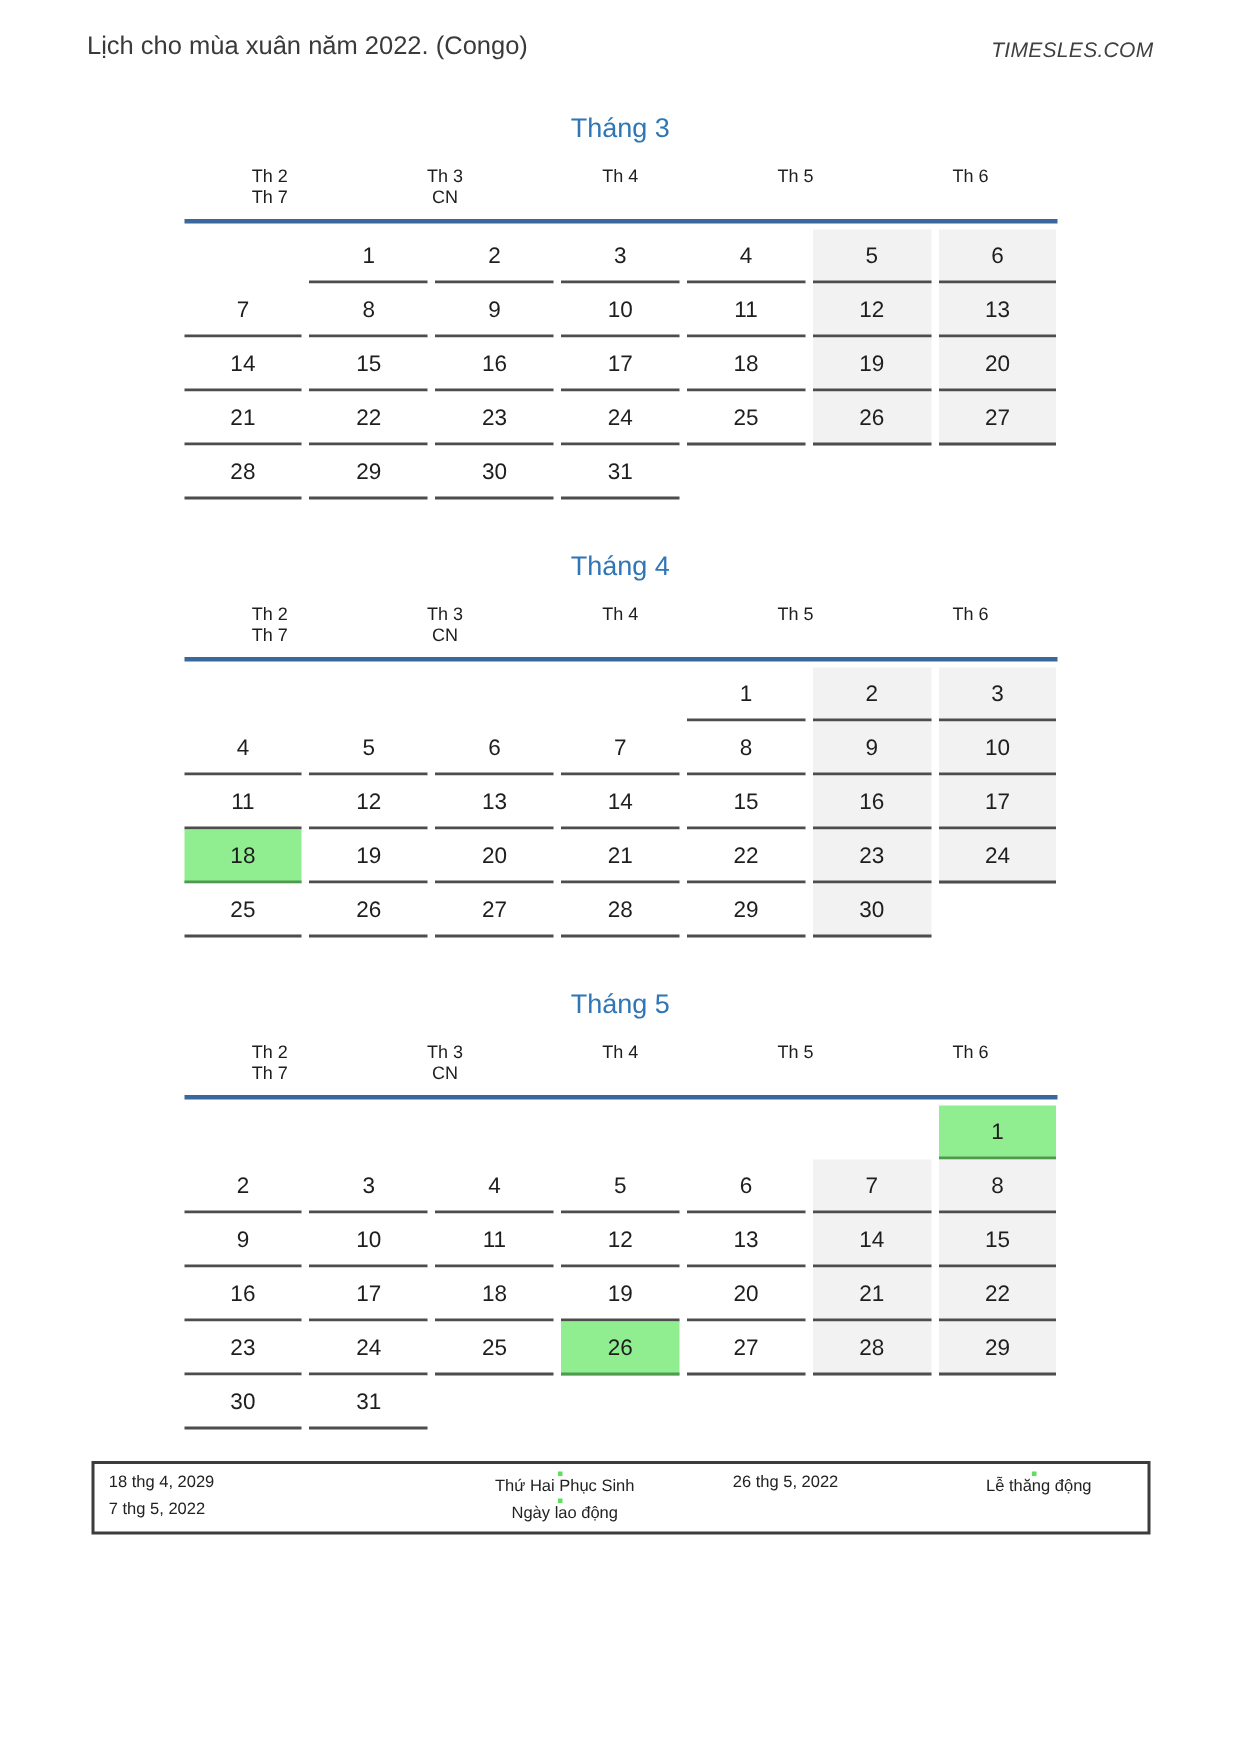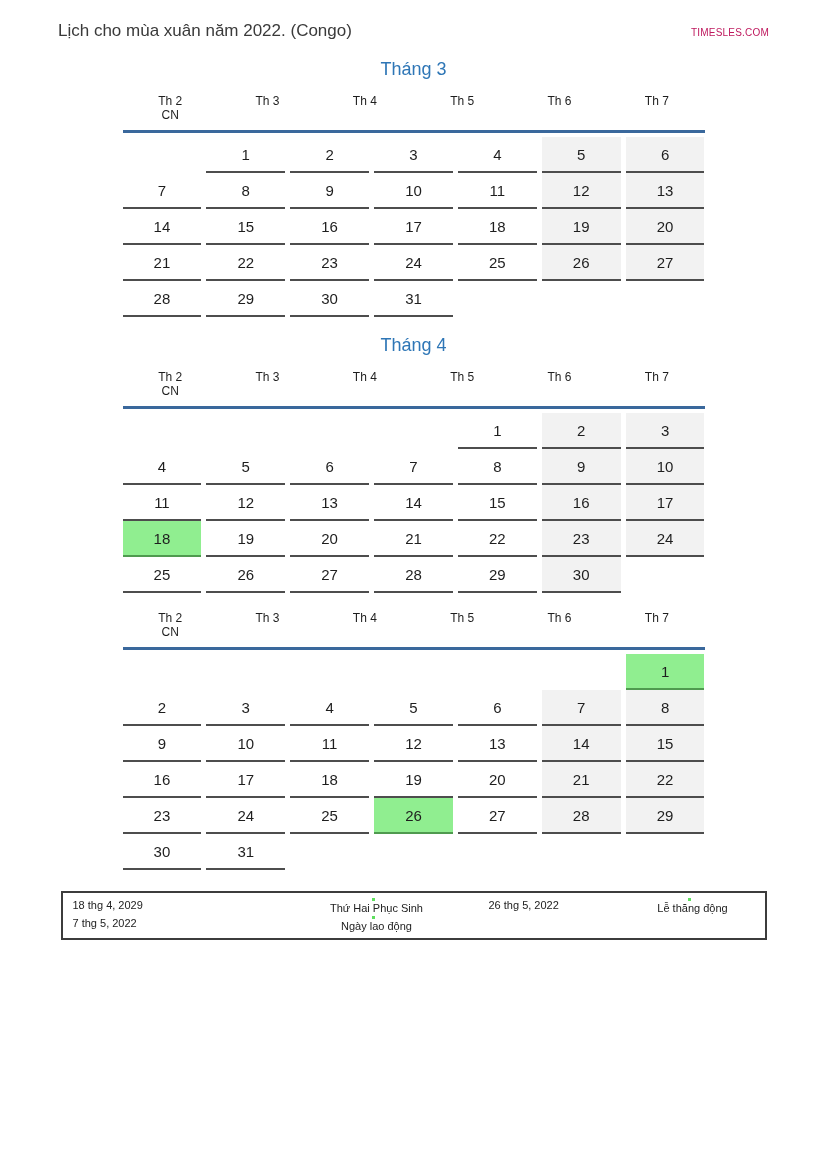--- a/index.html
+++ b/index.html
@@ -7,46 +7,47 @@
   body {
     width: 827px; height: 1169px;
     font-family: "Liberation Sans", sans-serif;
     color: #1e1e1e;
     position: relative;
     overflow: hidden;
   }
   .page-header {
     display: flex;
     justify-content: space-between;
-    align-items: center;
+    align-items: flex-end;
     padding: 21px 58px 0 58px;
   }
   .doc-title {
     font-size: 17px;
     color: #3a3a3a;
   }
   .site-link {
-    font-size: 10px;
-    color: #be185d;
+    font-size: 14px;
+    color: #404040;
     text-decoration: none;
     letter-spacing: 0.2px;
     margin-top: 3px;
+    font-style: italic;
   }
   .months { width: 582px; margin: 0 auto; }
-  .month { margin-top: 18px; }
+  .month { margin-top: 34px; }
   .month:first-child { }
   .month-title {
     text-align: center;
     color: #2e76b6;
     font-size: 18px;
     margin-bottom: 14px;
   }
   .dow-row {
     display: grid;
-    grid-template-columns: repeat(6, 1fr);
+    grid-template-columns: repeat(5, 1fr);
     column-gap: 2px;
     margin-bottom: 8px;
   }
   .dow {
     text-align: center;
     font-size: 12px;
     color: #1e1e1e;
   }
   .header-divider {
     height: 3px;
@@ -210,20 +211,21 @@
         <div class="cell">25</div>
         <div class="cell">26</div>
         <div class="cell">27</div>
         <div class="cell">28</div>
         <div class="cell">29</div>
         <div class="cell weekend">30</div>
         <div class="cell empty"></div>
       </div>
     </div>
     <div class="month">
+      <div class="month-title">Tháng 5</div>
       <div class="dow-row">
         <div class="dow">Th 2</div>
         <div class="dow">Th 3</div>
         <div class="dow">Th 4</div>
         <div class="dow">Th 5</div>
         <div class="dow">Th 6</div>
         <div class="dow">Th 7</div>
         <div class="dow">CN</div>
       </div>
       <div class="header-divider"></div>

